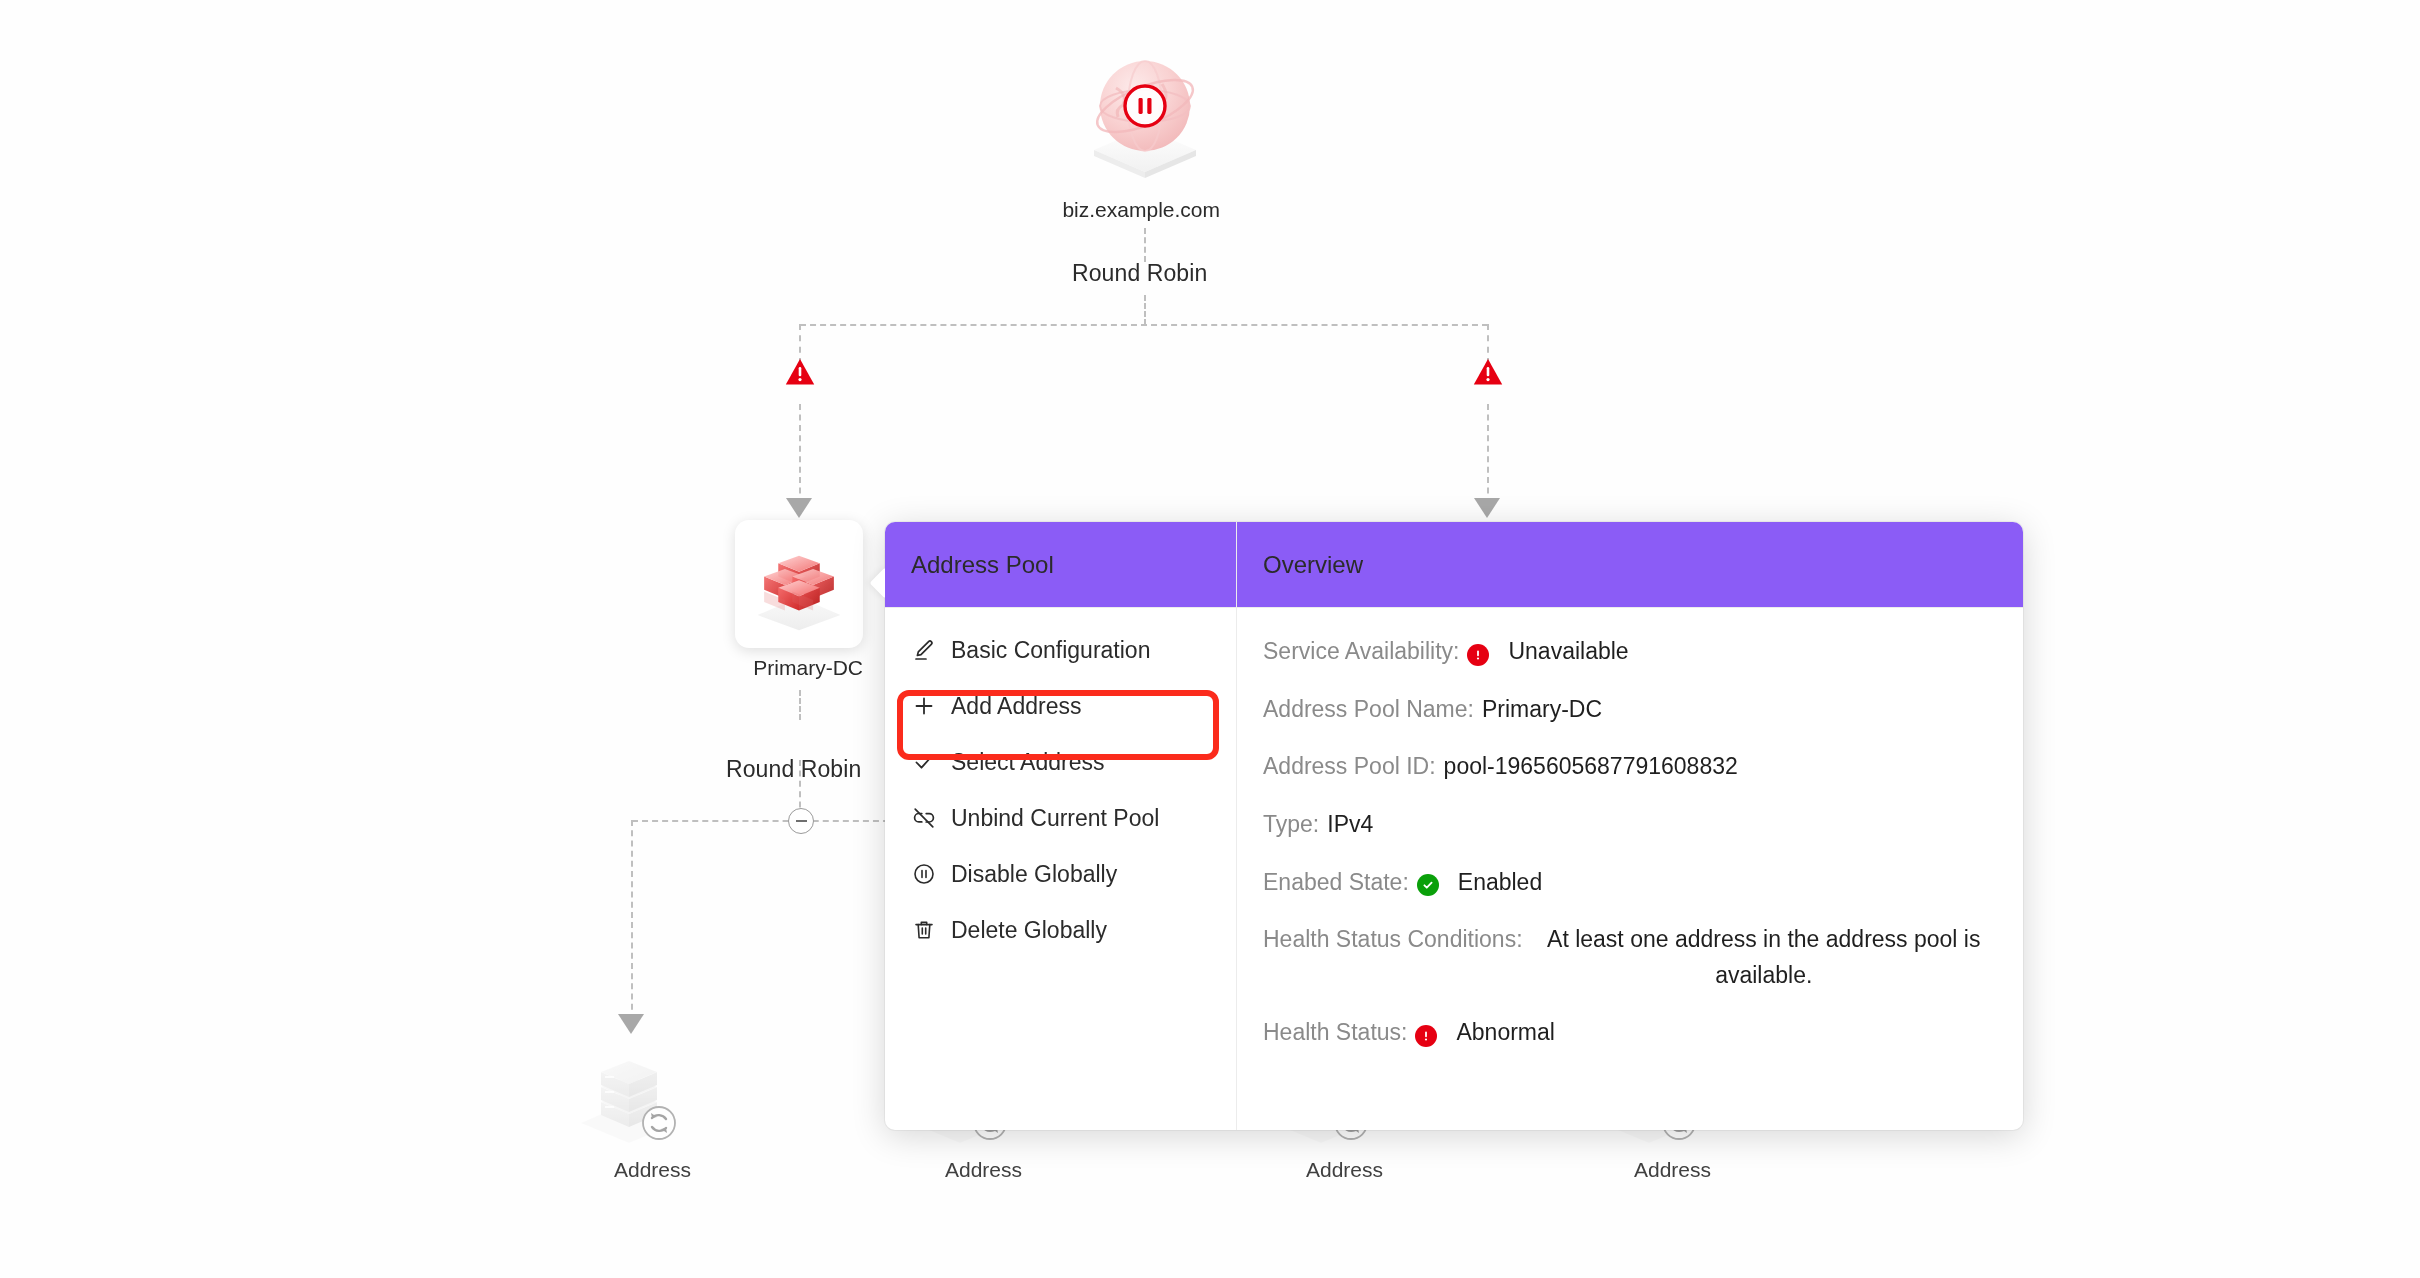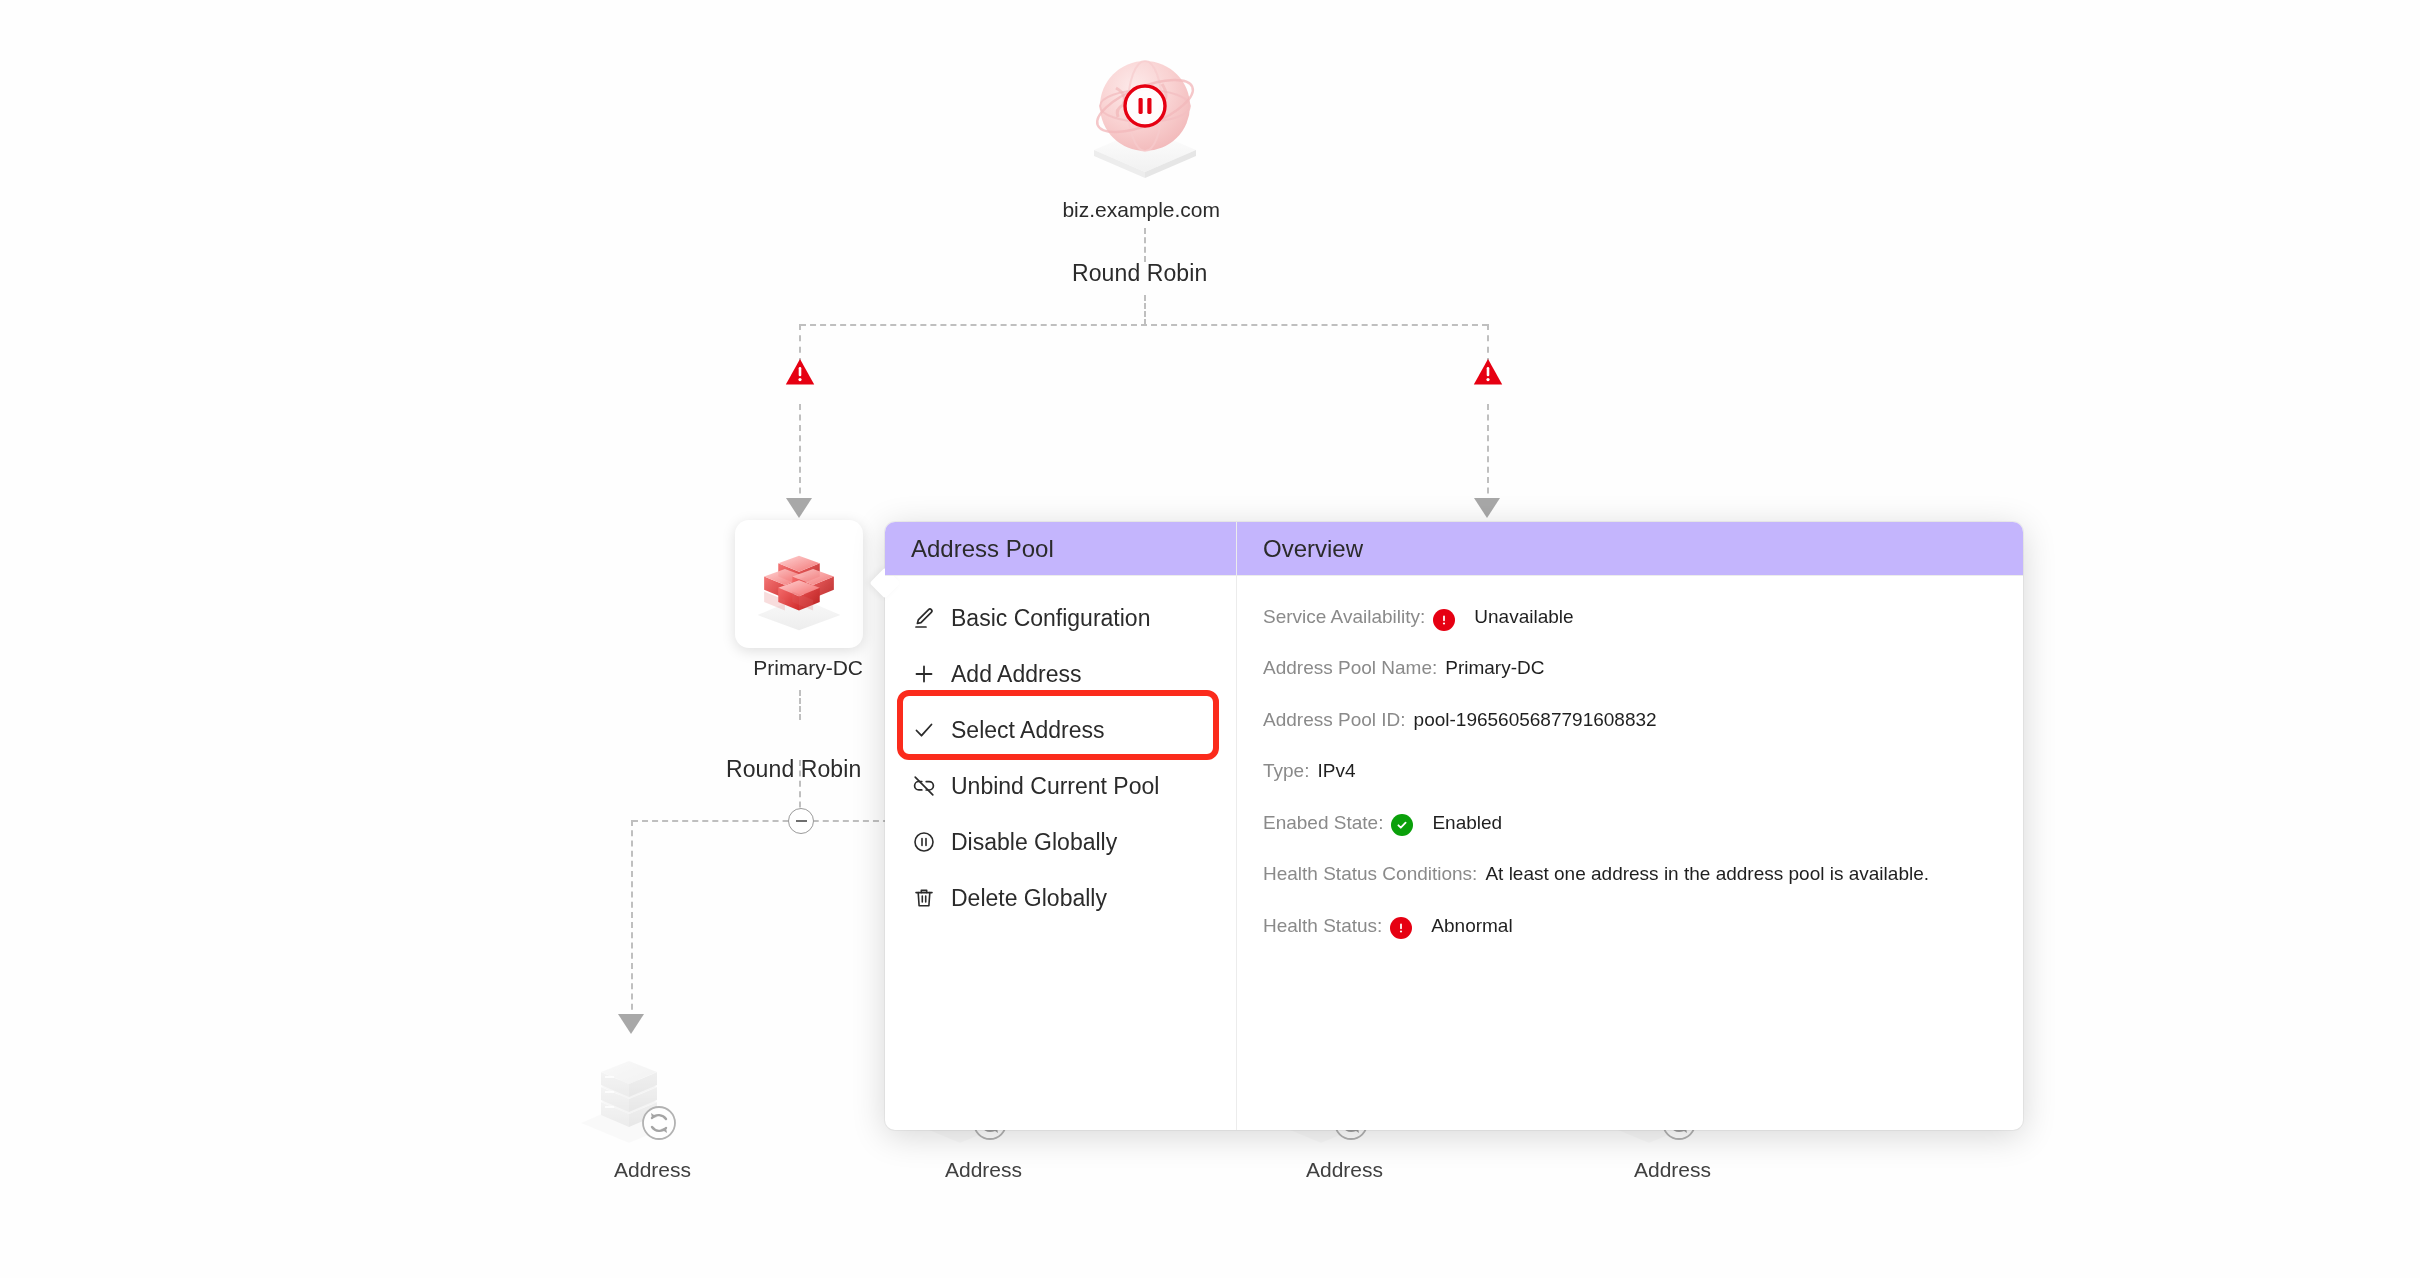--- a/index.html
+++ b/index.html
@@ -67,26 +67,26 @@
   .panel-tail{
     position:absolute;left:-11px;top:50px;width:22px;height:22px;
     background:#fff;transform:rotate(45deg);
     box-shadow:-2px 2px 6px rgba(0,0,0,.06);
     border-radius:3px;
   }
   .panel-col{position:relative;height:100%;box-sizing:border-box;}
   .col-left{width:352px;border-right:1px solid #ececec;}
   .col-right{flex:1;}
   .col-head{
-    height:54px;box-sizing:border-box;
+    height:86px;box-sizing:border-box;
     display:flex;align-items:center;
     padding-left:26px;
     font-size:24px;color:#2b2b2b;
     border-bottom:1px solid #ececec;
-    position:relative;z-index:2;background:#c4b5fd;
+    position:relative;z-index:2;background:#8b5cf6;
     border-radius:10px 0 0 0;
   }
   .col-right .col-head{border-radius:0 10px 0 0;padding-left:26px;}
 
   
   .menu{padding-top:14px;}
   .menu-item{
     display:flex;align-items:center;gap:14px;
     height:56px;padding-left:26px;box-sizing:border-box;
     font-size:23px;color:#2b2b2b;cursor:default;position:relative;
@@ -97,21 +97,21 @@
 
   
   .annot{
     position:absolute;border:6px solid #fb2b1c;border-radius:12px;
     pointer-events:none;z-index:45;box-sizing:border-box;
   }
 
   
   .ov{padding:26px 26px 0 26px;}
   .ov-row{
-    display:flex;font-size:19px;line-height:1.55;margin-bottom:22px;
+    display:flex;font-size:23px;line-height:1.55;margin-bottom:22px;
     align-items:flex-start;
   }
   .ov-key{color:#8a8a8a;white-space:nowrap;margin-right:8px;}
   .ov-val{color:#1f1f1f;display:flex;align-items:center;gap:19px;}
   .ov-val .txt{display:block;}
   .ov-row.wrap .ov-val{max-width:700px;text-align:center;}
   .badge{
     width:22px;height:22px;border-radius:50%;flex:0 0 22px;
     display:flex;align-items:center;justify-content:center;
     margin-top:6px;

